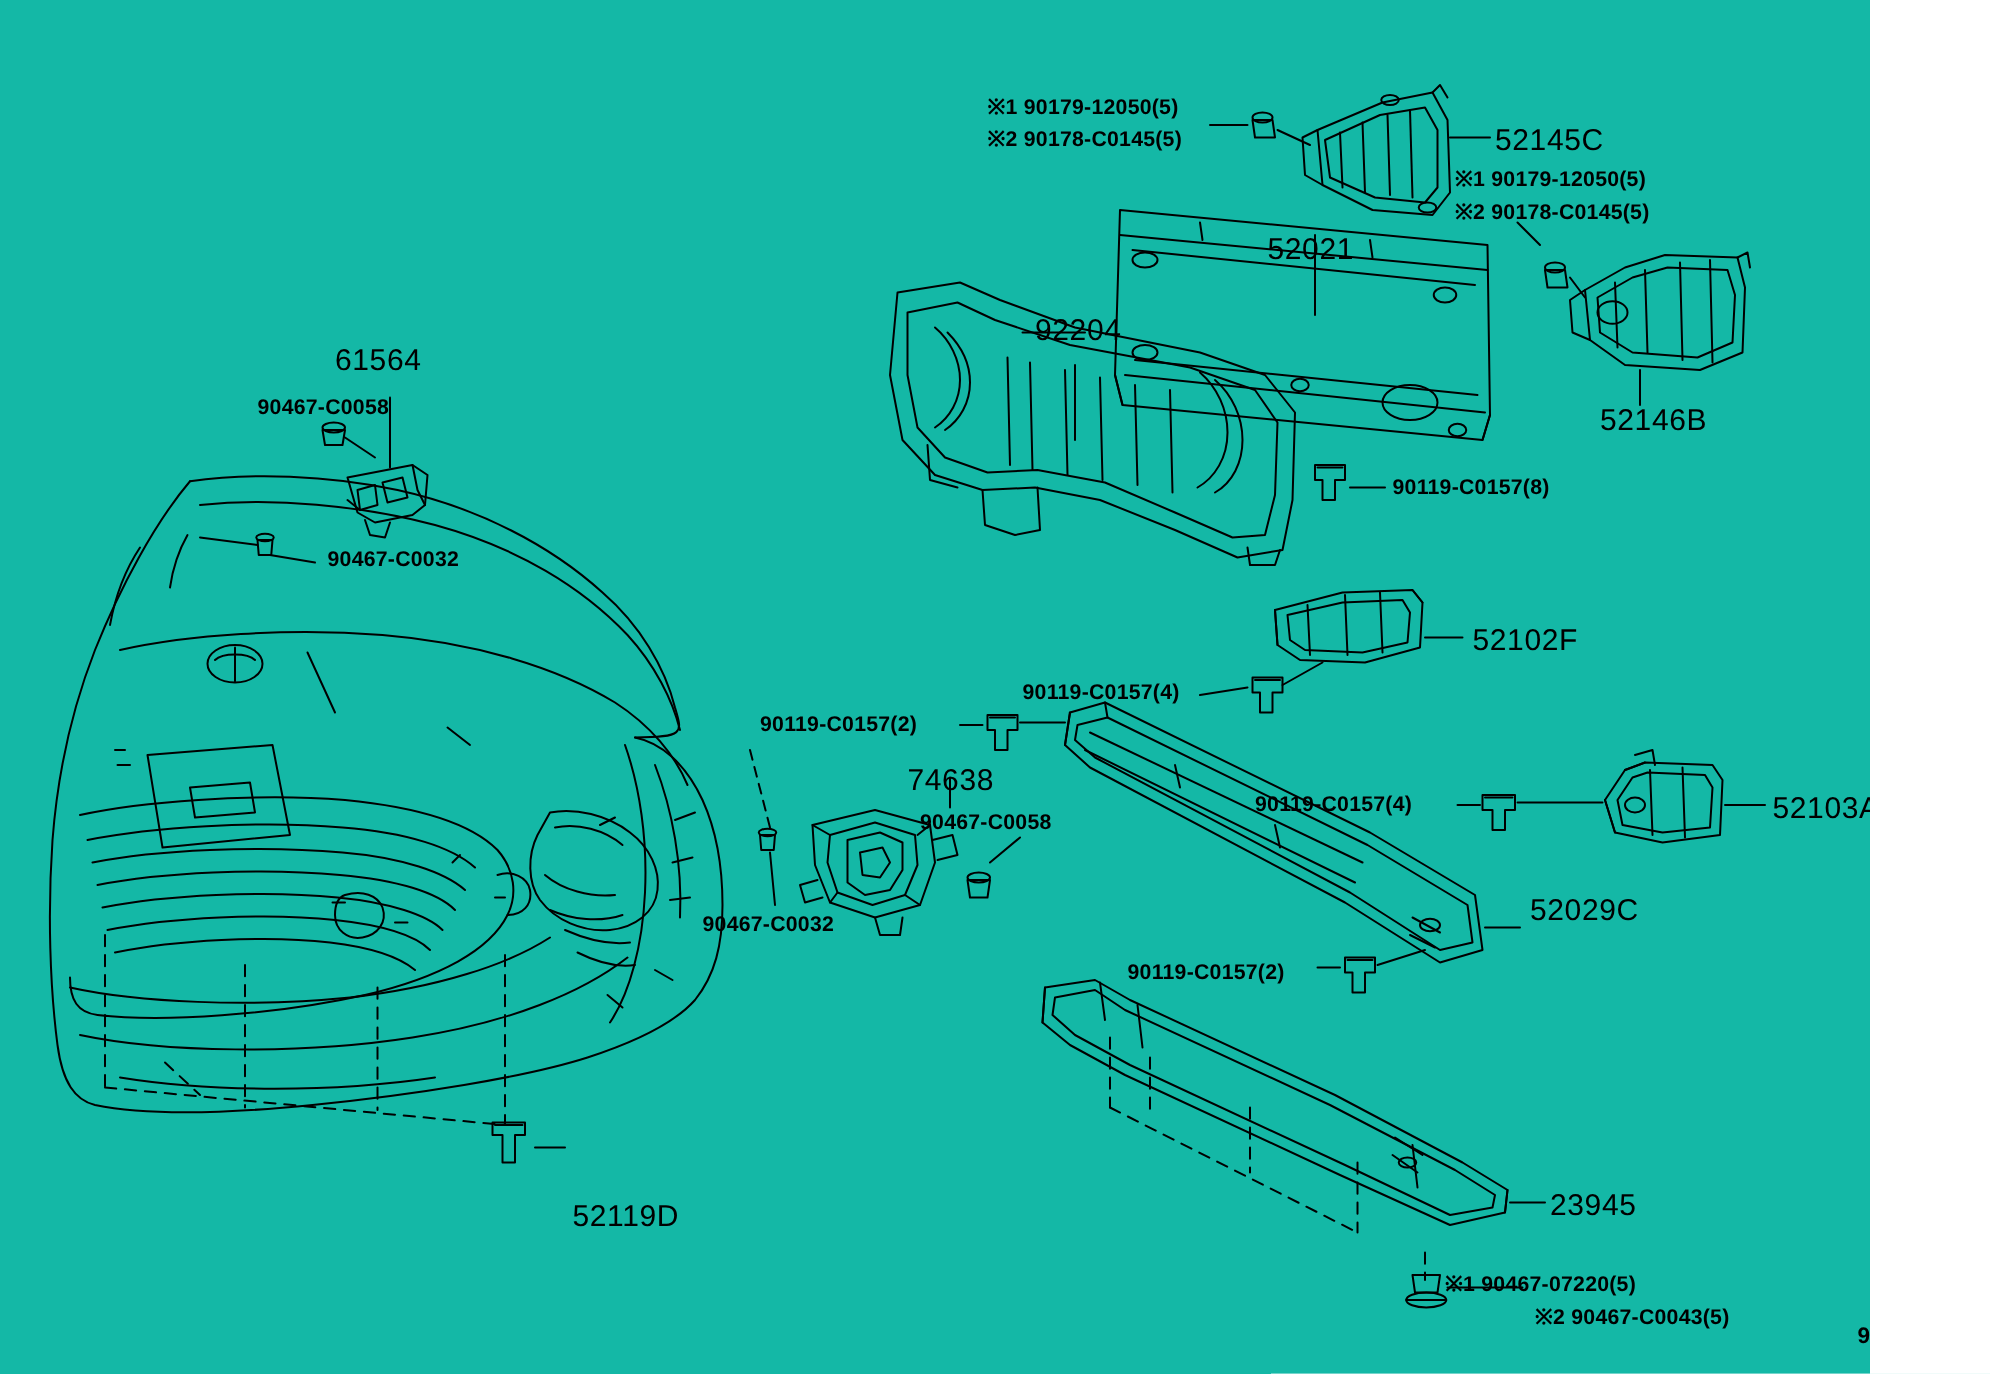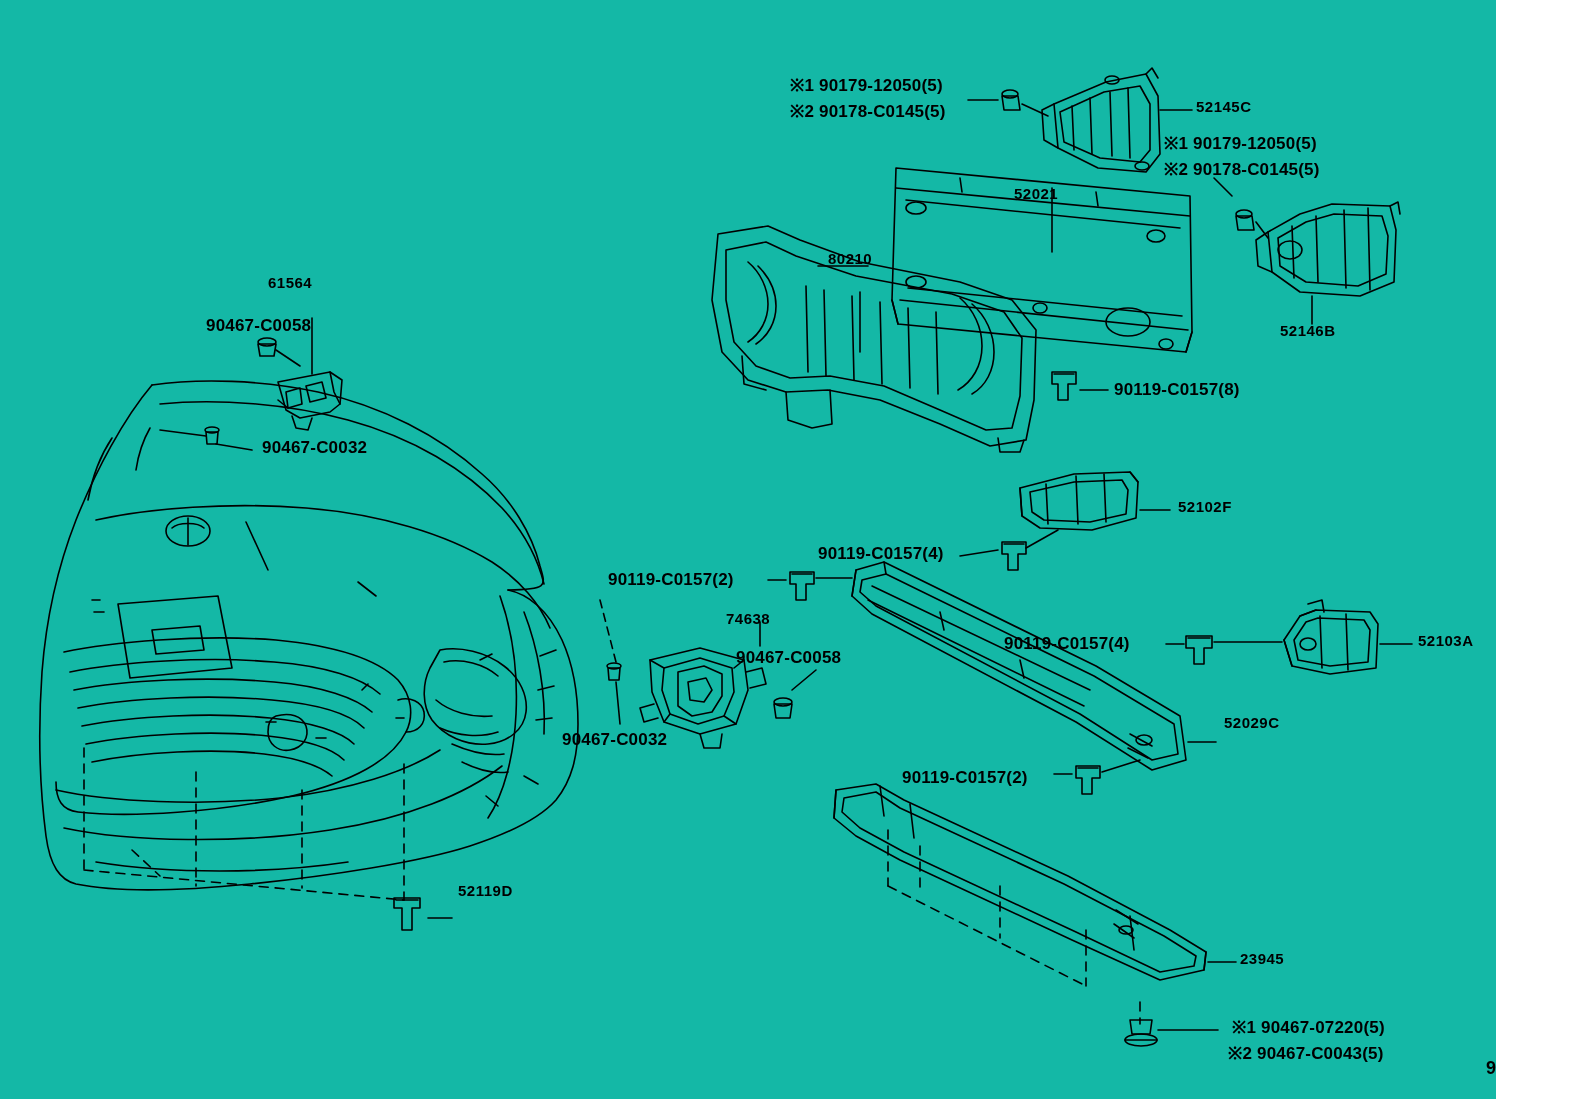--- a/index.html
+++ b/index.html
@@ -25,22 +25,22 @@
     height: 1099px;
   }
   .lbl {
     position: absolute;
     font-family: "Liberation Sans", sans-serif;
     color: #000000;
     white-space: pre;
     line-height: 1.22;
   }
   .partno {
-    font-size: 15px;
-    font-weight: bold;
+    font-size: 24px;
+    font-weight: normal;
     letter-spacing: 0.5px;
   }
   .hw {
     font-size: 17px;
     font-weight: bold;
     letter-spacing: 0.2px;
   }
   .refer {
     font-size: 19px;
     font-weight: normal;
@@ -391,30 +391,30 @@
 
     </g>
   </svg>
 
   <div class="lbl hw" style="left:790px; top:76px;"><span>※1 90179-12050(5)</span></div>
   <div class="lbl hw" style="left:790px; top:102px;"><span>※2 90178-C0145(5)</span></div>
 
   <div class="lbl hw" style="left:1164px; top:134px;"><span>※1 90179-12050(5)</span></div>
   <div class="lbl hw" style="left:1164px; top:160px;"><span>※2 90178-C0145(5)</span></div>
 
-  <div class="lbl hw" style="left:1232px; top:1018px;"><span>※1 90467-07220(5)</span></div>
+  <div class="lbl hw" style="left:1156px; top:1018px;"><span>※1 90467-07220(5)</span></div>
   <div class="lbl hw" style="left:1228px; top:1044px;"><span>※2 90467-C0043(5)</span></div>
 
   <div class="lbl partno" style="left:268px; top:274px;">61564</div>
   <div class="lbl partno" style="left:726px; top:610px;">74638</div>
-  <div class="lbl partno" style="left:458px; top:882px;">52119D</div>
+  <div class="lbl partno" style="left:458px; top:959px;">52119D</div>
   <div class="lbl partno" style="left:1196px; top:98px;">52145C</div>
   <div class="lbl partno" style="left:1280px; top:322px;">52146B</div>
   <div class="lbl partno" style="left:1014px; top:185px;">52021</div>
-  <div class="lbl partno" style="left:828px; top:250px;">80210</div>
+  <div class="lbl partno" style="left:828px; top:250px;">92204</div>
   <div class="lbl partno" style="left:1178px; top:498px;">52102F</div>
   <div class="lbl partno" style="left:1418px; top:632px;">52103A</div>
   <div class="lbl partno" style="left:1224px; top:714px;">52029C</div>
   <div class="lbl partno" style="left:1240px; top:950px;">23945</div>
 
   <div class="lbl hw" style="left:206px; top:316px;">90467-C0058</div>
   <div class="lbl hw" style="left:262px; top:438px;">90467-C0032</div>
   <div class="lbl hw" style="left:736px; top:648px;">90467-C0058</div>
   <div class="lbl hw" style="left:562px; top:730px;">90467-C0032</div>
   <div class="lbl hw" style="left:608px; top:570px;">90119-C0157(2)</div>

